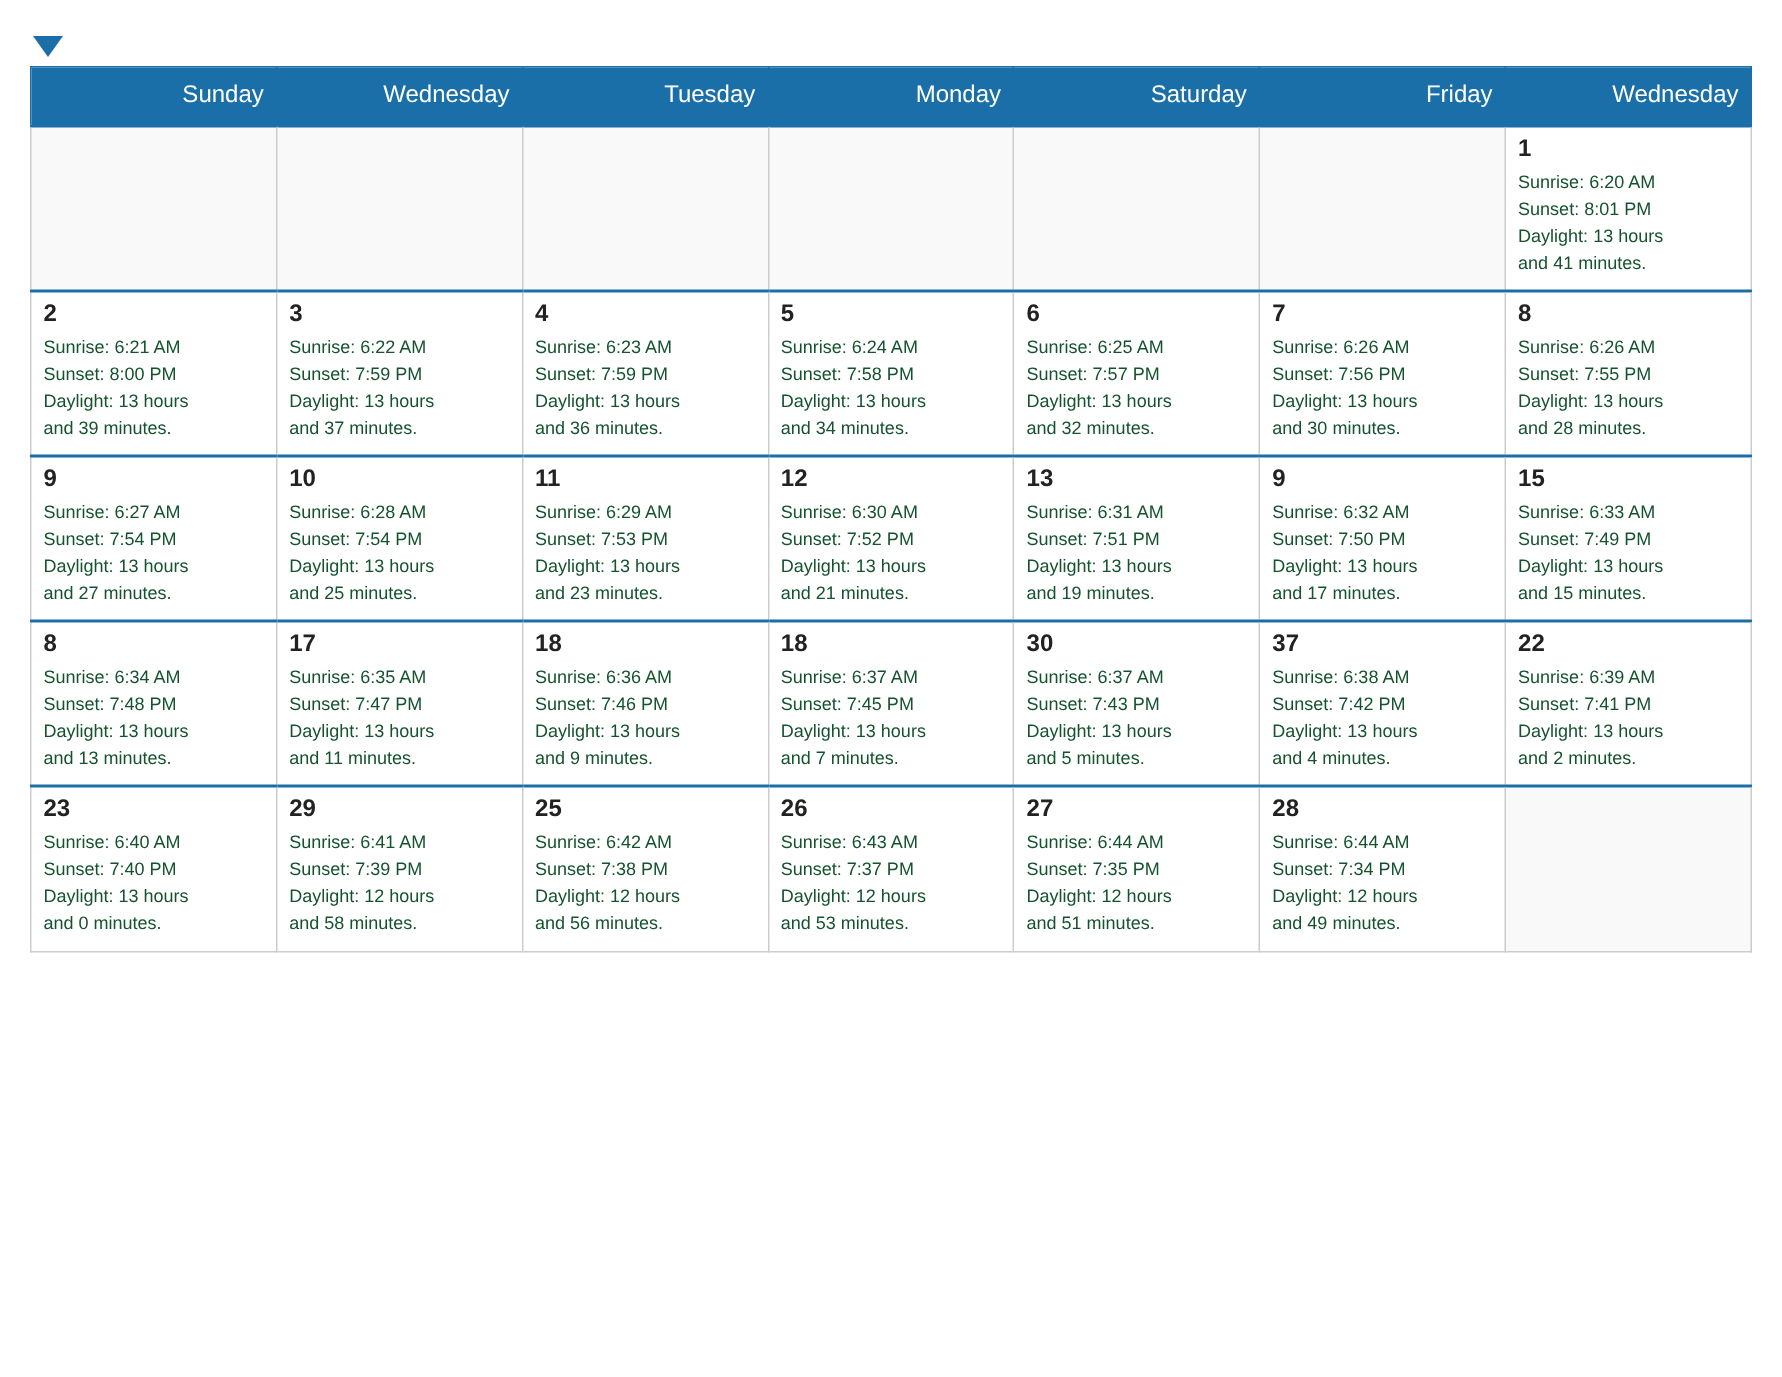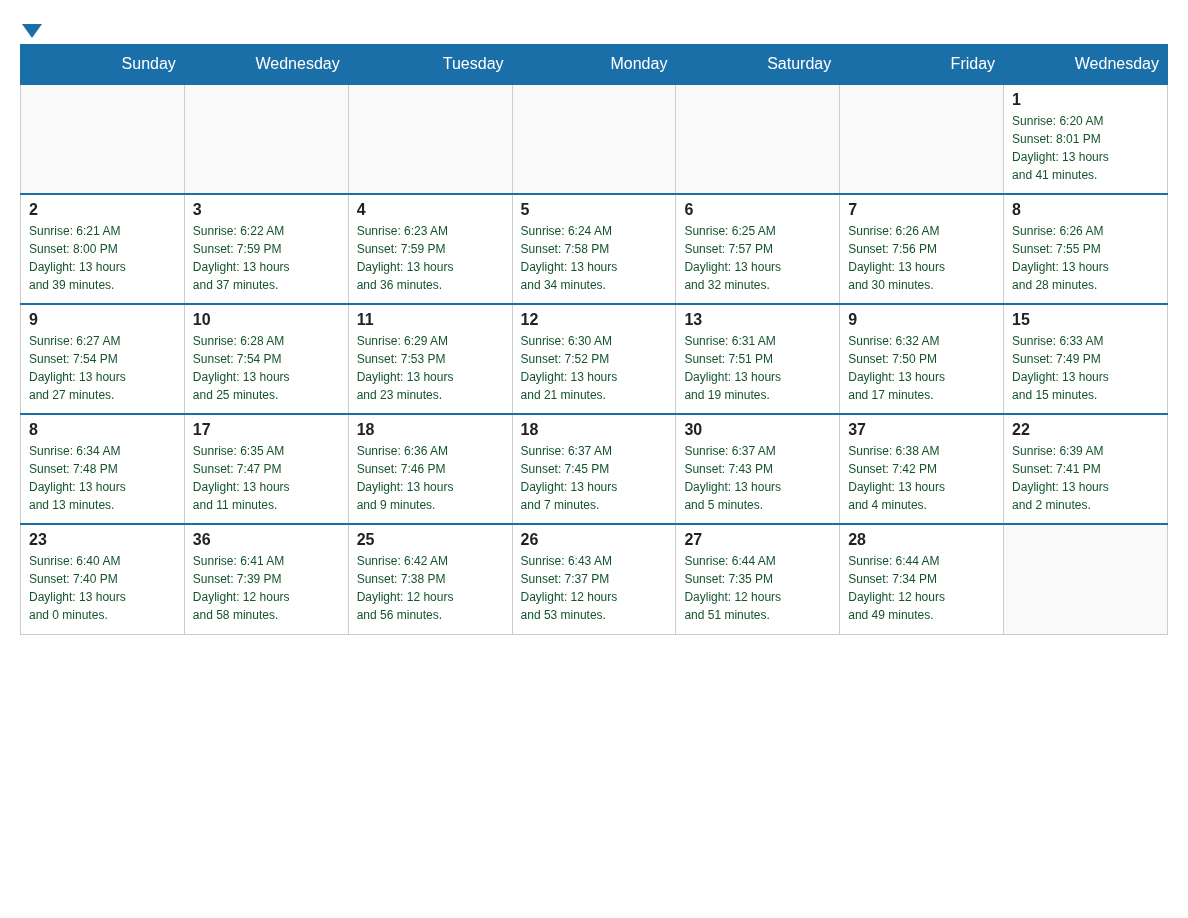--- a/index.html
+++ b/index.html
@@ -236,21 +236,21 @@
           <span class="day-num">22</span>
           <div class="day-info">Sunrise: 6:39 AM<br>Sunset: 7:41 PM<br>Daylight: 13 hours<br>and 2 minutes.</div>
         </td>
       </tr>
       <tr>
         <td>
           <span class="day-num">23</span>
           <div class="day-info">Sunrise: 6:40 AM<br>Sunset: 7:40 PM<br>Daylight: 13 hours<br>and 0 minutes.</div>
         </td>
         <td>
-          <span class="day-num">36</span>
+          <span class="day-num">29</span>
           <div class="day-info">Sunrise: 6:41 AM<br>Sunset: 7:39 PM<br>Daylight: 12 hours<br>and 58 minutes.</div>
         </td>
         <td>
           <span class="day-num">25</span>
           <div class="day-info">Sunrise: 6:42 AM<br>Sunset: 7:38 PM<br>Daylight: 12 hours<br>and 56 minutes.</div>
         </td>
         <td>
           <span class="day-num">26</span>
           <div class="day-info">Sunrise: 6:43 AM<br>Sunset: 7:37 PM<br>Daylight: 12 hours<br>and 53 minutes.</div>
         </td>

